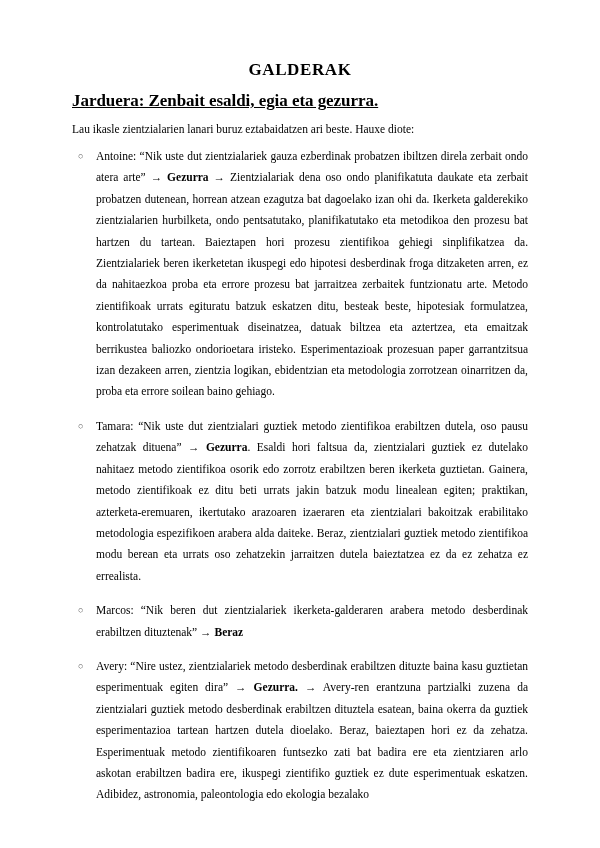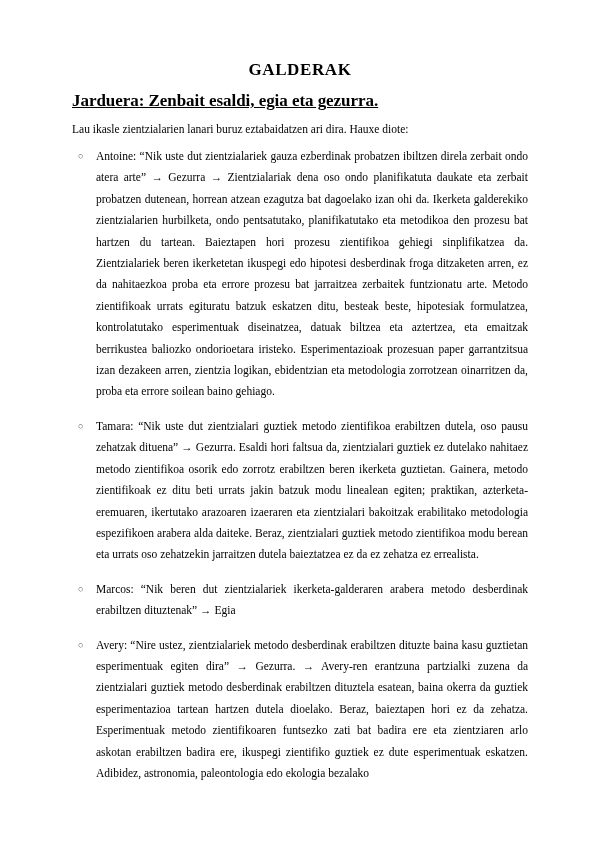--- a/index.html
+++ b/index.html
@@ -60,46 +60,46 @@
   }
   .bullet-item:last-child { margin-bottom: 0; }
   .bullet-marker {
     position: absolute;
     left: 6px;
     top: 0;
     font-size: 9px;
     line-height: 21.4px;
     color: #555555;
   }
-  .bold { font-weight: normal; }
+  .bold { font-weight: bold; }
   .arrow { font-family: "Liberation Serif", "DejaVu Serif", serif; }
 </style>
 </head>
 <body>
 
 <div class="page">
 
   <h1 class="doc-title">GALDERAK</h1>
 
   <div class="section-heading">Jarduera: Zenbait esaldi, egia eta gezurra.</div>
 
-  <p class="intro-para">Lau ikasle zientzialarien lanari buruz eztabaidatzen ari dira. Hauxe diote:</p>
+  <p class="intro-para">Lau ikasle zientzialarien lanari buruz eztabaidatzen ari beste. Hauxe diote:</p>
 
   <ul class="bullet-list">
 
     <li class="bullet-item">
       <span class="bullet-marker">○</span><span>Antoine: “Nik uste dut zientzialariek gauza ezberdinak probatzen ibiltzen direla zerbait ondo atera arte” </span><span class="arrow">→</span><span> </span><span class="bold">Gezurra</span><span> </span><span class="arrow">→</span><span> Zientzialariak dena oso ondo planifikatuta daukate eta zerbait probatzen dutenean, horrean atzean ezagutza bat dagoelako izan ohi da. Ikerketa galderekiko zientzialarien hurbilketa, ondo pentsatutako, planifikatutako eta metodikoa den prozesu bat hartzen du tartean. Baieztapen hori prozesu zientifikoa gehiegi sinplifikatzea da. Zientzialariek beren ikerketetan ikuspegi edo hipotesi desberdinak froga ditzaketen arren, ez da nahitaezkoa proba eta errore prozesu bat jarraitzea zerbaitek funtzionatu arte. Metodo zientifikoak urrats egituratu batzuk eskatzen ditu, besteak beste, hipotesiak formulatzea, kontrolatutako esperimentuak diseinatzea, datuak biltzea eta aztertzea, eta emaitzak berrikustea baliozko ondorioetara iristeko. Esperimentazioak prozesuan paper garrantzitsua izan dezakeen arren, zientzia logikan, ebidentzian eta metodologia zorrotzean oinarritzen da, proba eta errore soilean baino gehiago.</span>
     </li>
 
     <li class="bullet-item">
       <span class="bullet-marker">○</span><span>Tamara: “Nik uste dut zientzialari guztiek metodo zientifikoa erabiltzen dutela, oso pausu zehatzak dituena” </span><span class="arrow">→</span><span> </span><span class="bold">Gezurra</span><span>. Esaldi hori faltsua da, zientzialari guztiek ez dutelako nahitaez metodo zientifikoa osorik edo zorrotz erabiltzen beren ikerketa guztietan. Gainera, metodo zientifikoak ez ditu beti urrats jakin batzuk modu linealean egiten; praktikan, azterketa-eremuaren, ikertutako arazoaren izaeraren eta zientzialari bakoitzak erabilitako metodologia espezifikoen arabera alda daiteke. Beraz, zientzialari guztiek metodo zientifikoa modu berean eta urrats oso zehatzekin jarraitzen dutela baieztatzea ez da ez zehatza ez errealista.</span>
     </li>
 
     <li class="bullet-item">
-      <span class="bullet-marker">○</span><span>Marcos: “Nik beren dut zientzialariek ikerketa-galderaren arabera metodo desberdinak erabiltzen dituztenak” </span><span class="arrow">→</span><span> </span><span class="bold">Egia</span>
+      <span class="bullet-marker">○</span><span>Marcos: “Nik beren dut zientzialariek ikerketa-galderaren arabera metodo desberdinak erabiltzen dituztenak” </span><span class="arrow">→</span><span> </span><span class="bold">Beraz</span>
     </li>
 
     <li class="bullet-item">
       <span class="bullet-marker">○</span><span>Avery: “Nire ustez, zientzialariek metodo desberdinak erabiltzen dituzte baina kasu guztietan esperimentuak egiten dira” </span><span class="arrow">→</span><span> </span><span class="bold">Gezurra.</span><span> </span><span class="arrow">→</span><span> Avery-ren erantzuna partzialki zuzena da zientzialari guztiek metodo desberdinak erabiltzen dituztela esatean, baina okerra da guztiek esperimentazioa tartean hartzen dutela dioelako. Beraz, baieztapen hori ez da zehatza. Esperimentuak metodo zientifikoaren funtsezko zati bat badira ere eta zientziaren arlo askotan erabiltzen badira ere, ikuspegi zientifiko guztiek ez dute esperimentuak eskatzen. Adibidez, astronomia, paleontologia edo ekologia bezalako</span>
     </li>
 
   </ul>
 
 </div>
 

